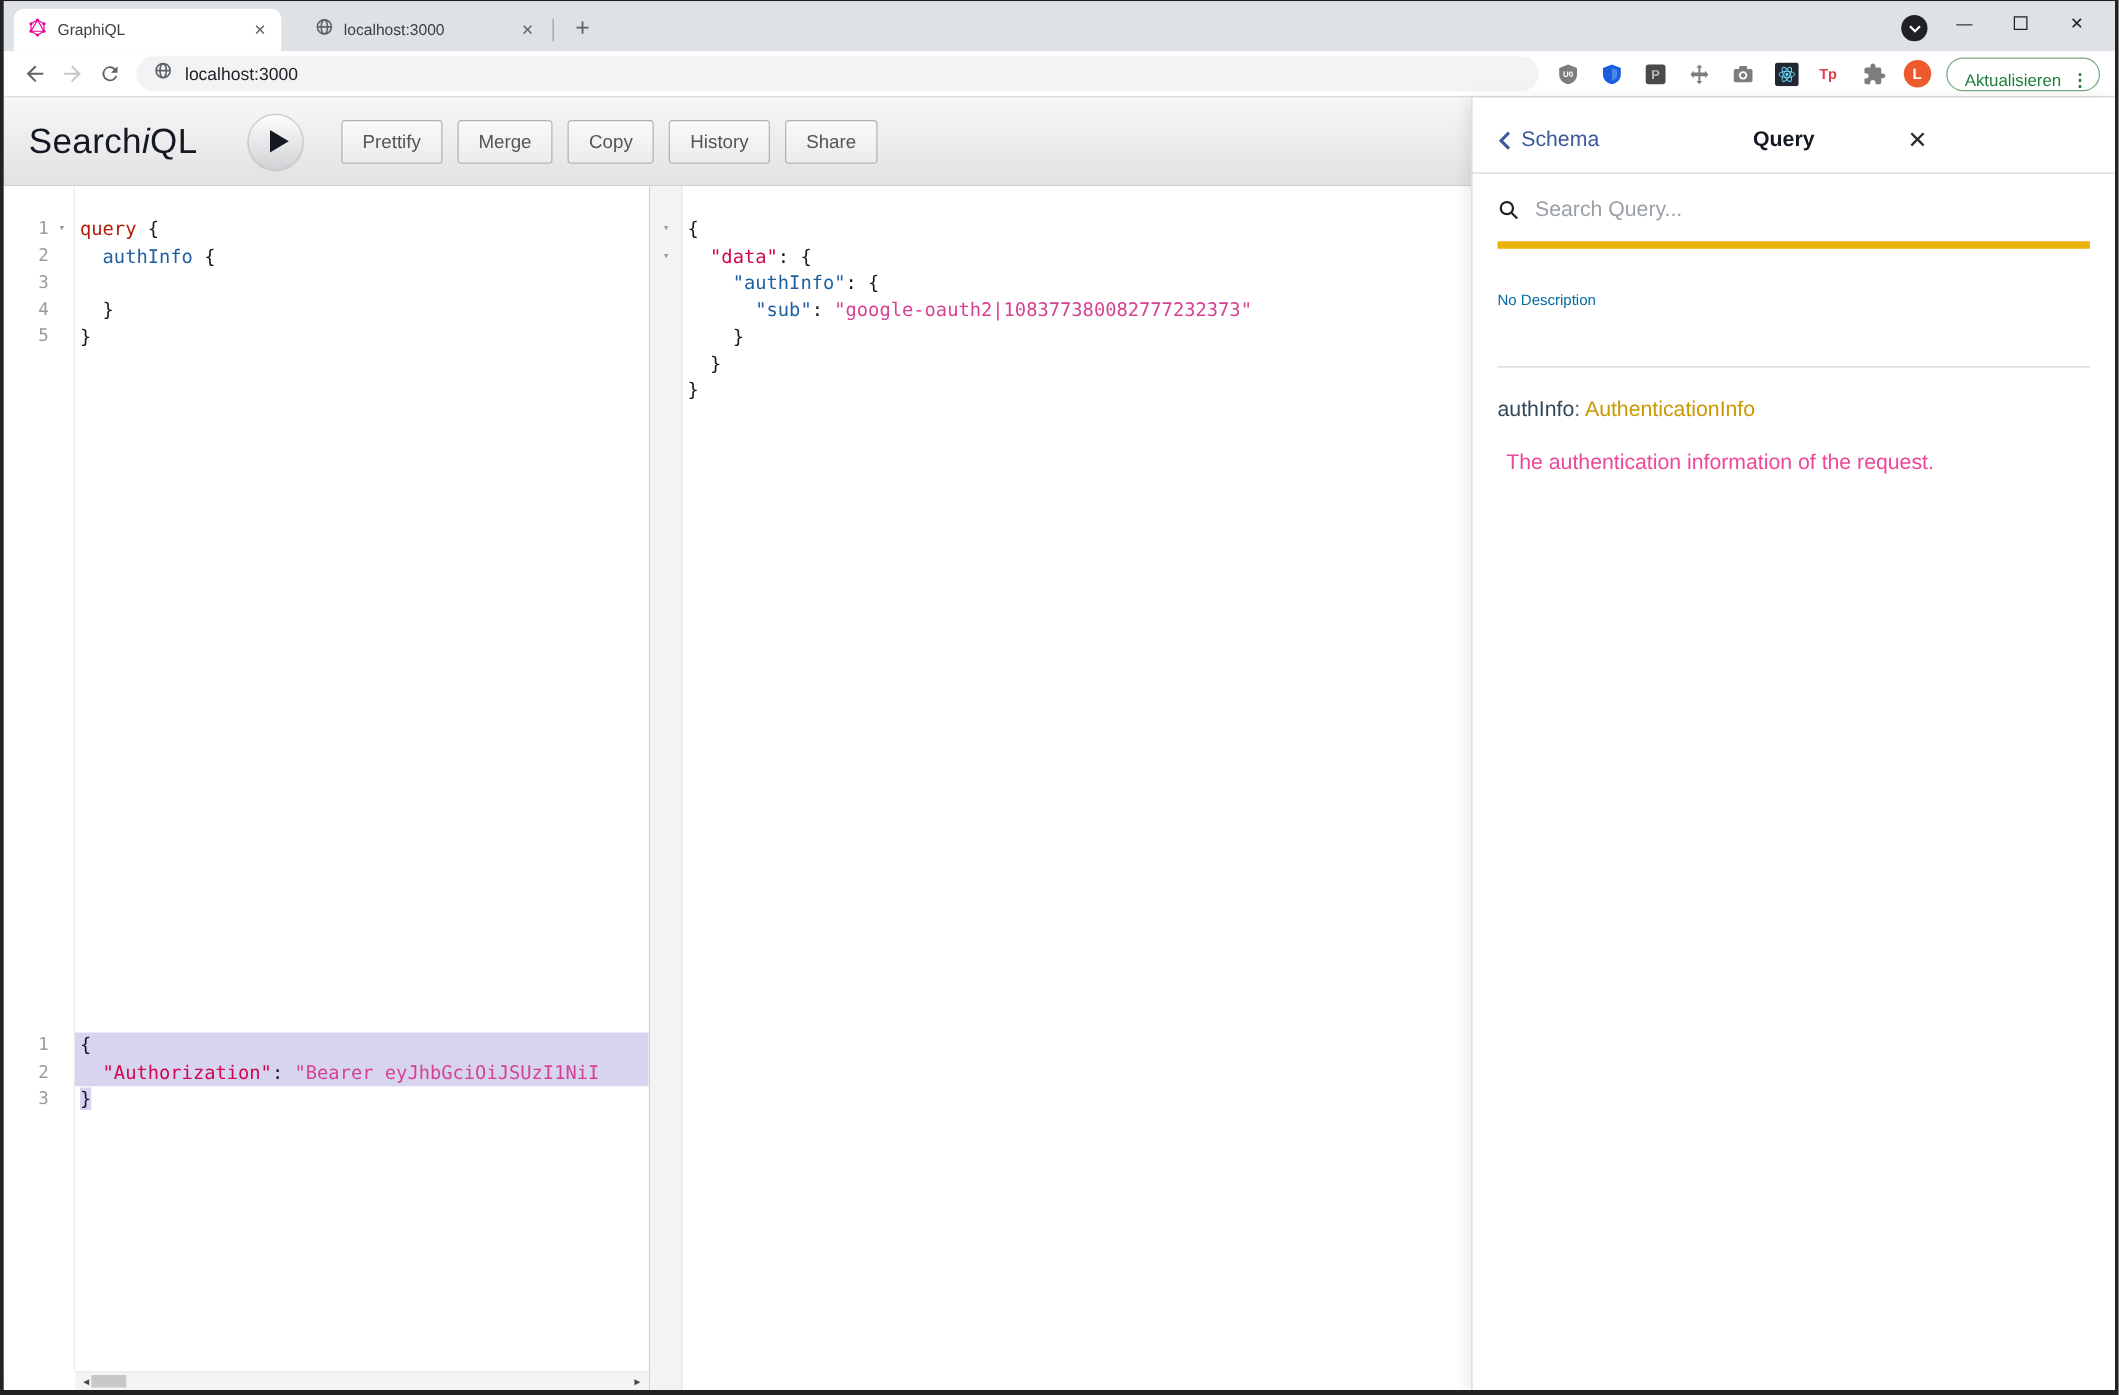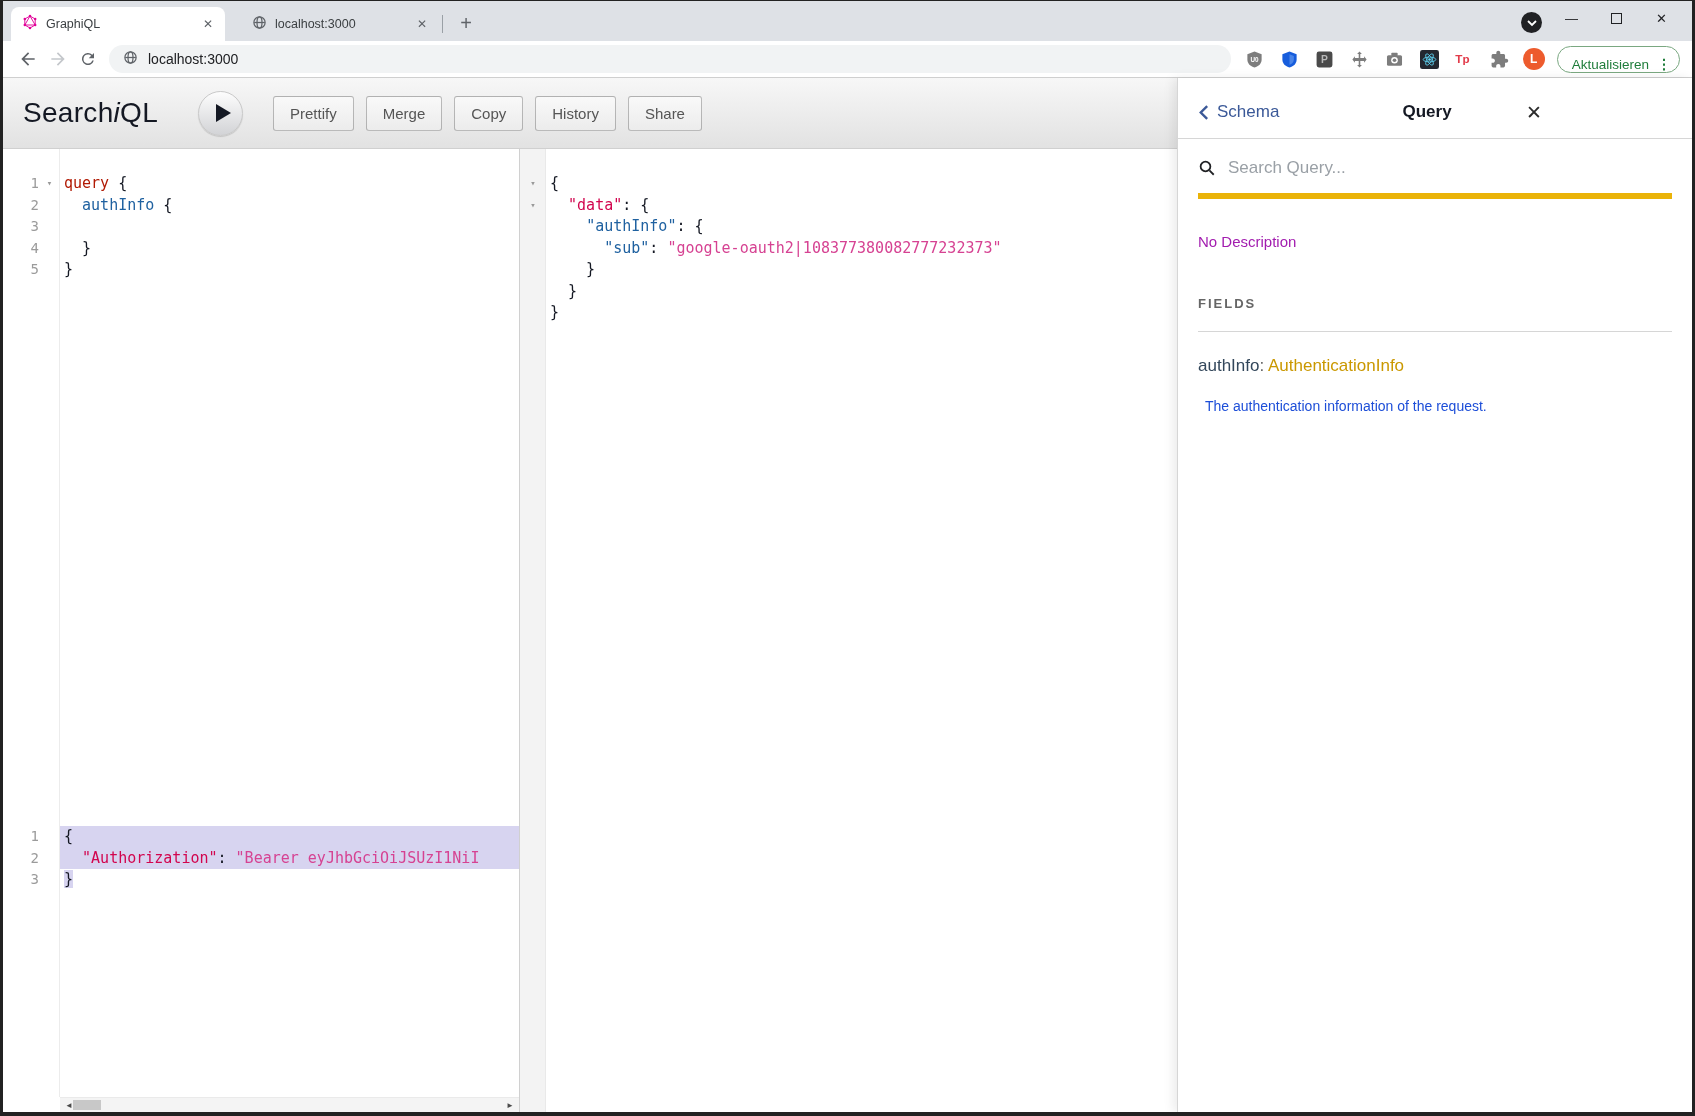--- a/index.html
+++ b/index.html
@@ -82,28 +82,28 @@
   .docs { width:515px; flex:none; background:#fff; border-left:1px solid #d6d6d6; box-shadow:-4px 0 10px rgba(0,0,0,0.08); display:flex; flex-direction:column; z-index:2; }
   .docs-header { display:flex; align-items:center; padding:24px 150px 16px 20px; border-bottom:1px solid #d6d6d6; flex:none; }
   .docs-back { display:flex; align-items:center; color:#3B5998; font-size:17px; width:150px; flex:none; }
   .docs-back span { margin-left:8px; }
   .docs-title { flex:1; text-align:center; font-size:17px; font-weight:bold; color:#141823; }
   .docs-close { font-size:19px; color:#2b2b2b; font-weight:300; margin-left:20px; line-height:1; }
   .docs-search { margin:0 20px; padding:18px 0 14px; border-bottom:6px solid #eab308; display:flex; align-items:center; flex:none; }
   .docs-search input { border:none; outline:none; flex:1; font-size:17px; color:#202124; margin-left:10px; font-family:"Liberation Sans",sans-serif; background:transparent; }
   .docs-search input::placeholder { color:#9aa0a6; }
   .docs-body { padding:20px; flex:1; }
-  .no-desc { font-size:15px; color:#a21caf; margin:14px 0 46px; }
+  .no-desc { font-size:12px; color:#0369a1; margin:14px 0 46px; }
   .fields-h { font-size:13px; font-weight:bold; letter-spacing:2px; color:#666; margin-bottom:20px; }
   .docs-divider { border-top:1px solid #d6d6d6; margin-bottom:24px; }
   .field-line { font-size:17px; margin-bottom:22px; }
   .field-name { color:#33475B; }
   .field-colon { color:#666; }
   .field-type { color:#CA9800; }
-  .field-desc { font-size:14px; color:#1d4ed8; margin-left:7px; }
+  .field-desc { font-size:17px; color:#ec4899; margin-left:7px; }
 </style>
 </head>
 <body>
 
 <div class="frame">
 
   <div class="titlebar">
     <div class="tab active">
       <span>
         <svg width="16" height="16" viewBox="0 0 24 24">
@@ -306,21 +306,20 @@
       </div>
       <div class="docs-search">
         <svg width="18" height="18" viewBox="0 0 24 24" fill="none" stroke="#202124" stroke-width="2.4">
             <circle cx="10" cy="10" r="6.5"></circle>
             <path d="M15.2 15.2l5.8 5.8"></path>
           </svg>
         <input type="text" placeholder="Search Query..." style="">
       </div>
       <div class="docs-body">
         <div class="no-desc">No Description</div>
-        <div class="fields-h">FIELDS</div>
         <div class="docs-divider"></div>
         <div class="field-line">
           <span class="field-name">authInfo</span><span class="field-colon">: </span><span class="field-type">AuthenticationInfo</span>
         </div>
         <div class="field-desc">The authentication information of the request.</div>
       </div>
     </div>
   </div>
 </div>
 

